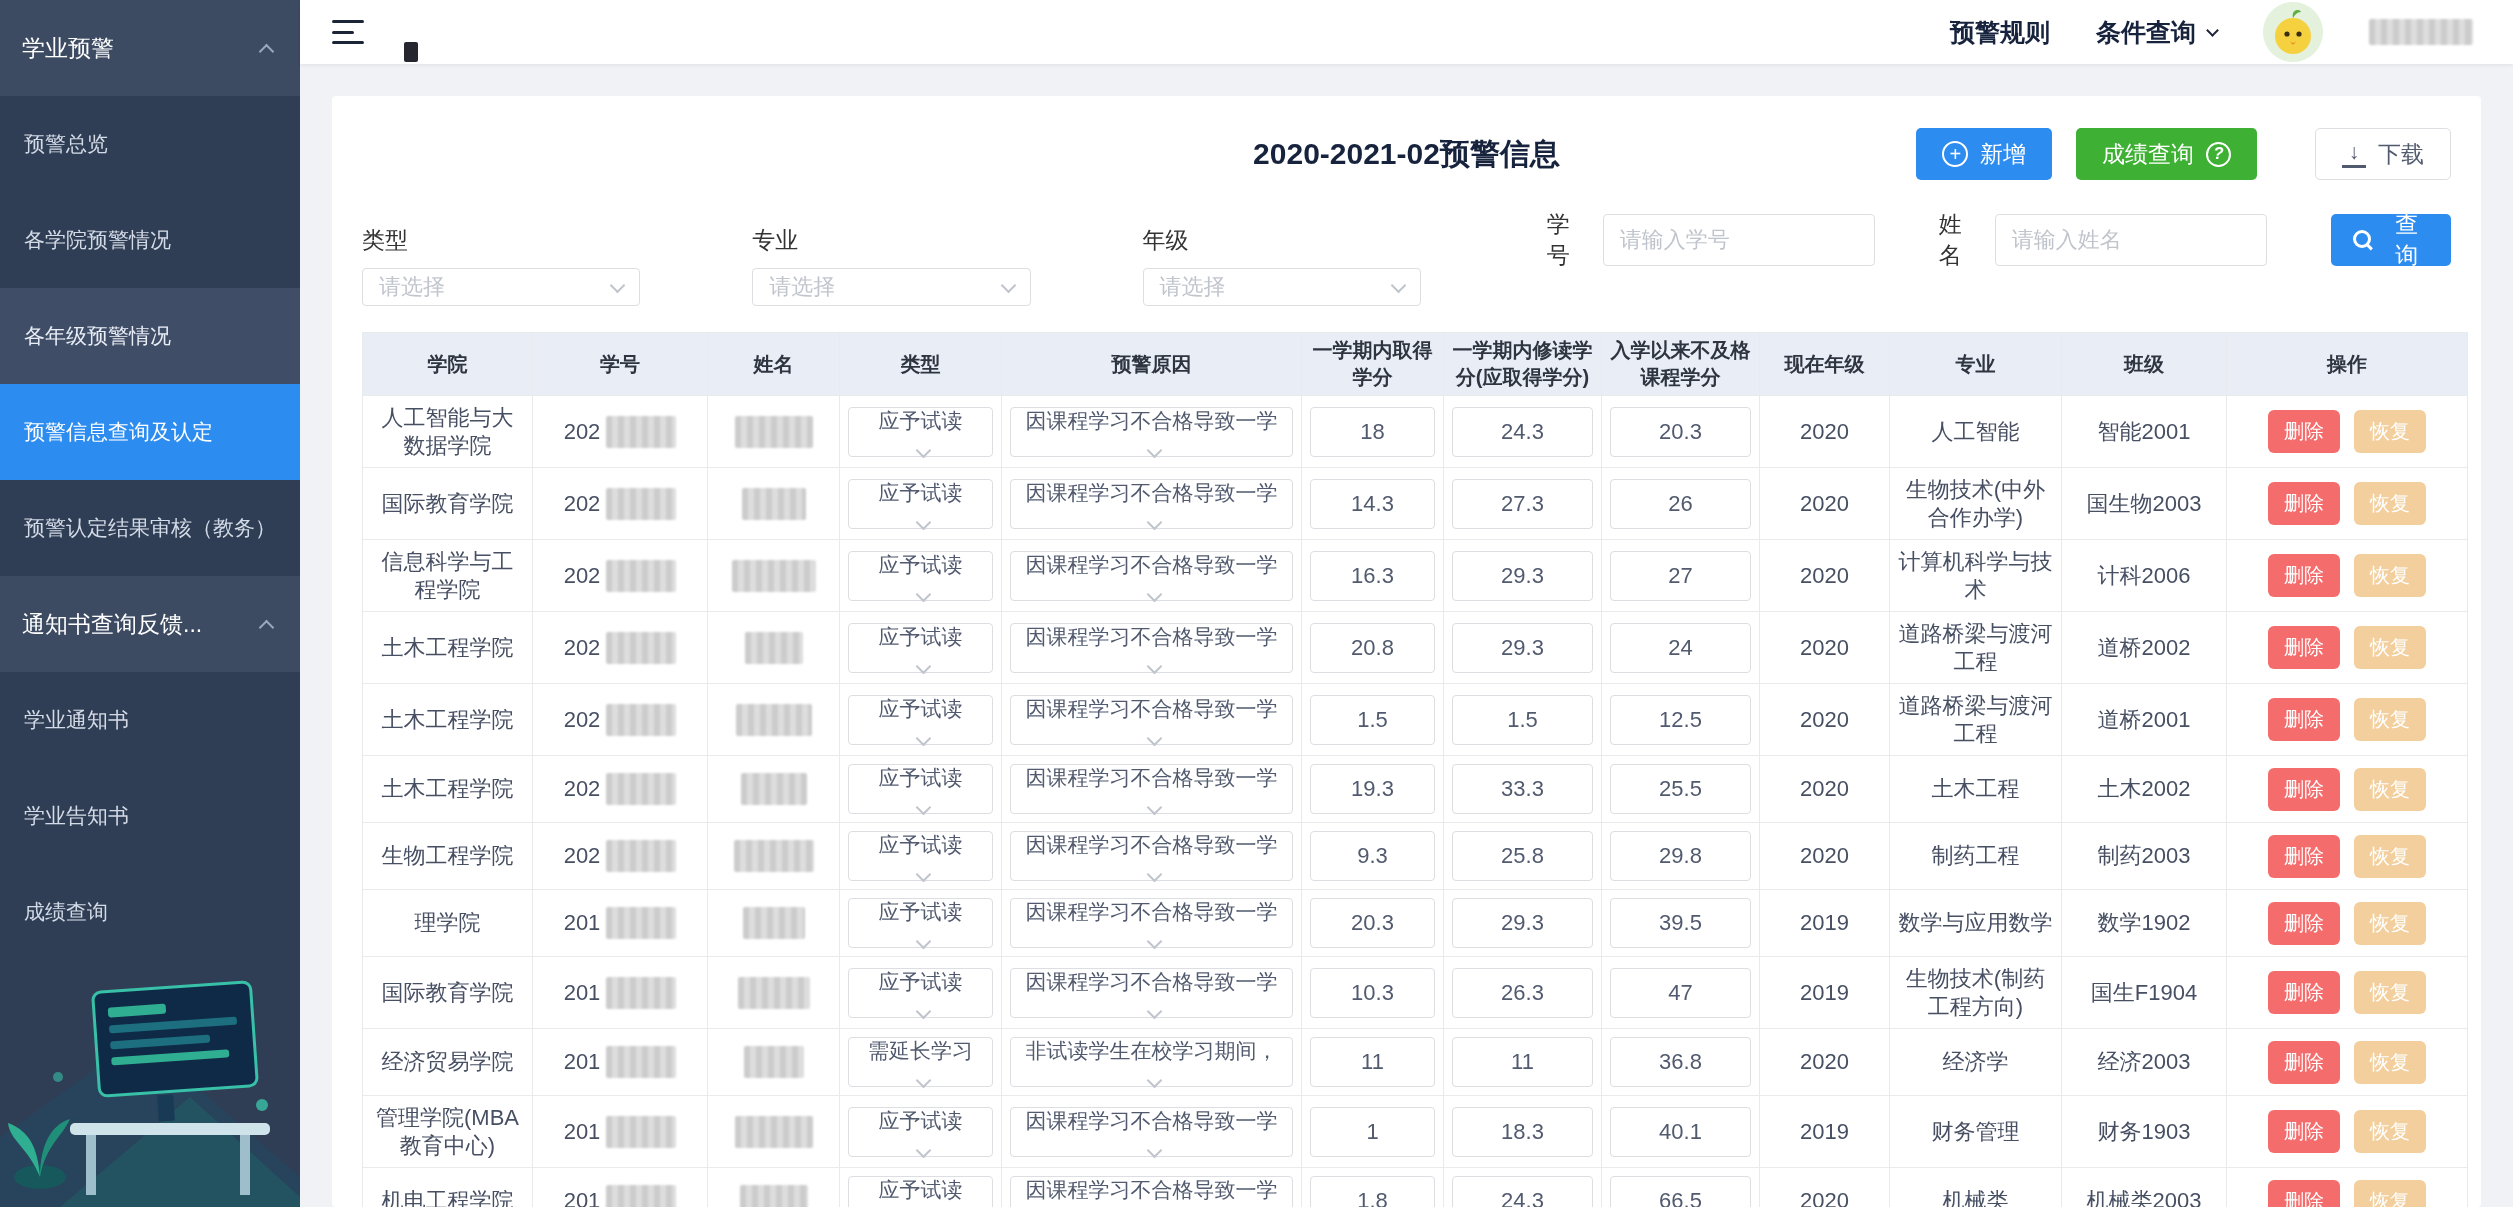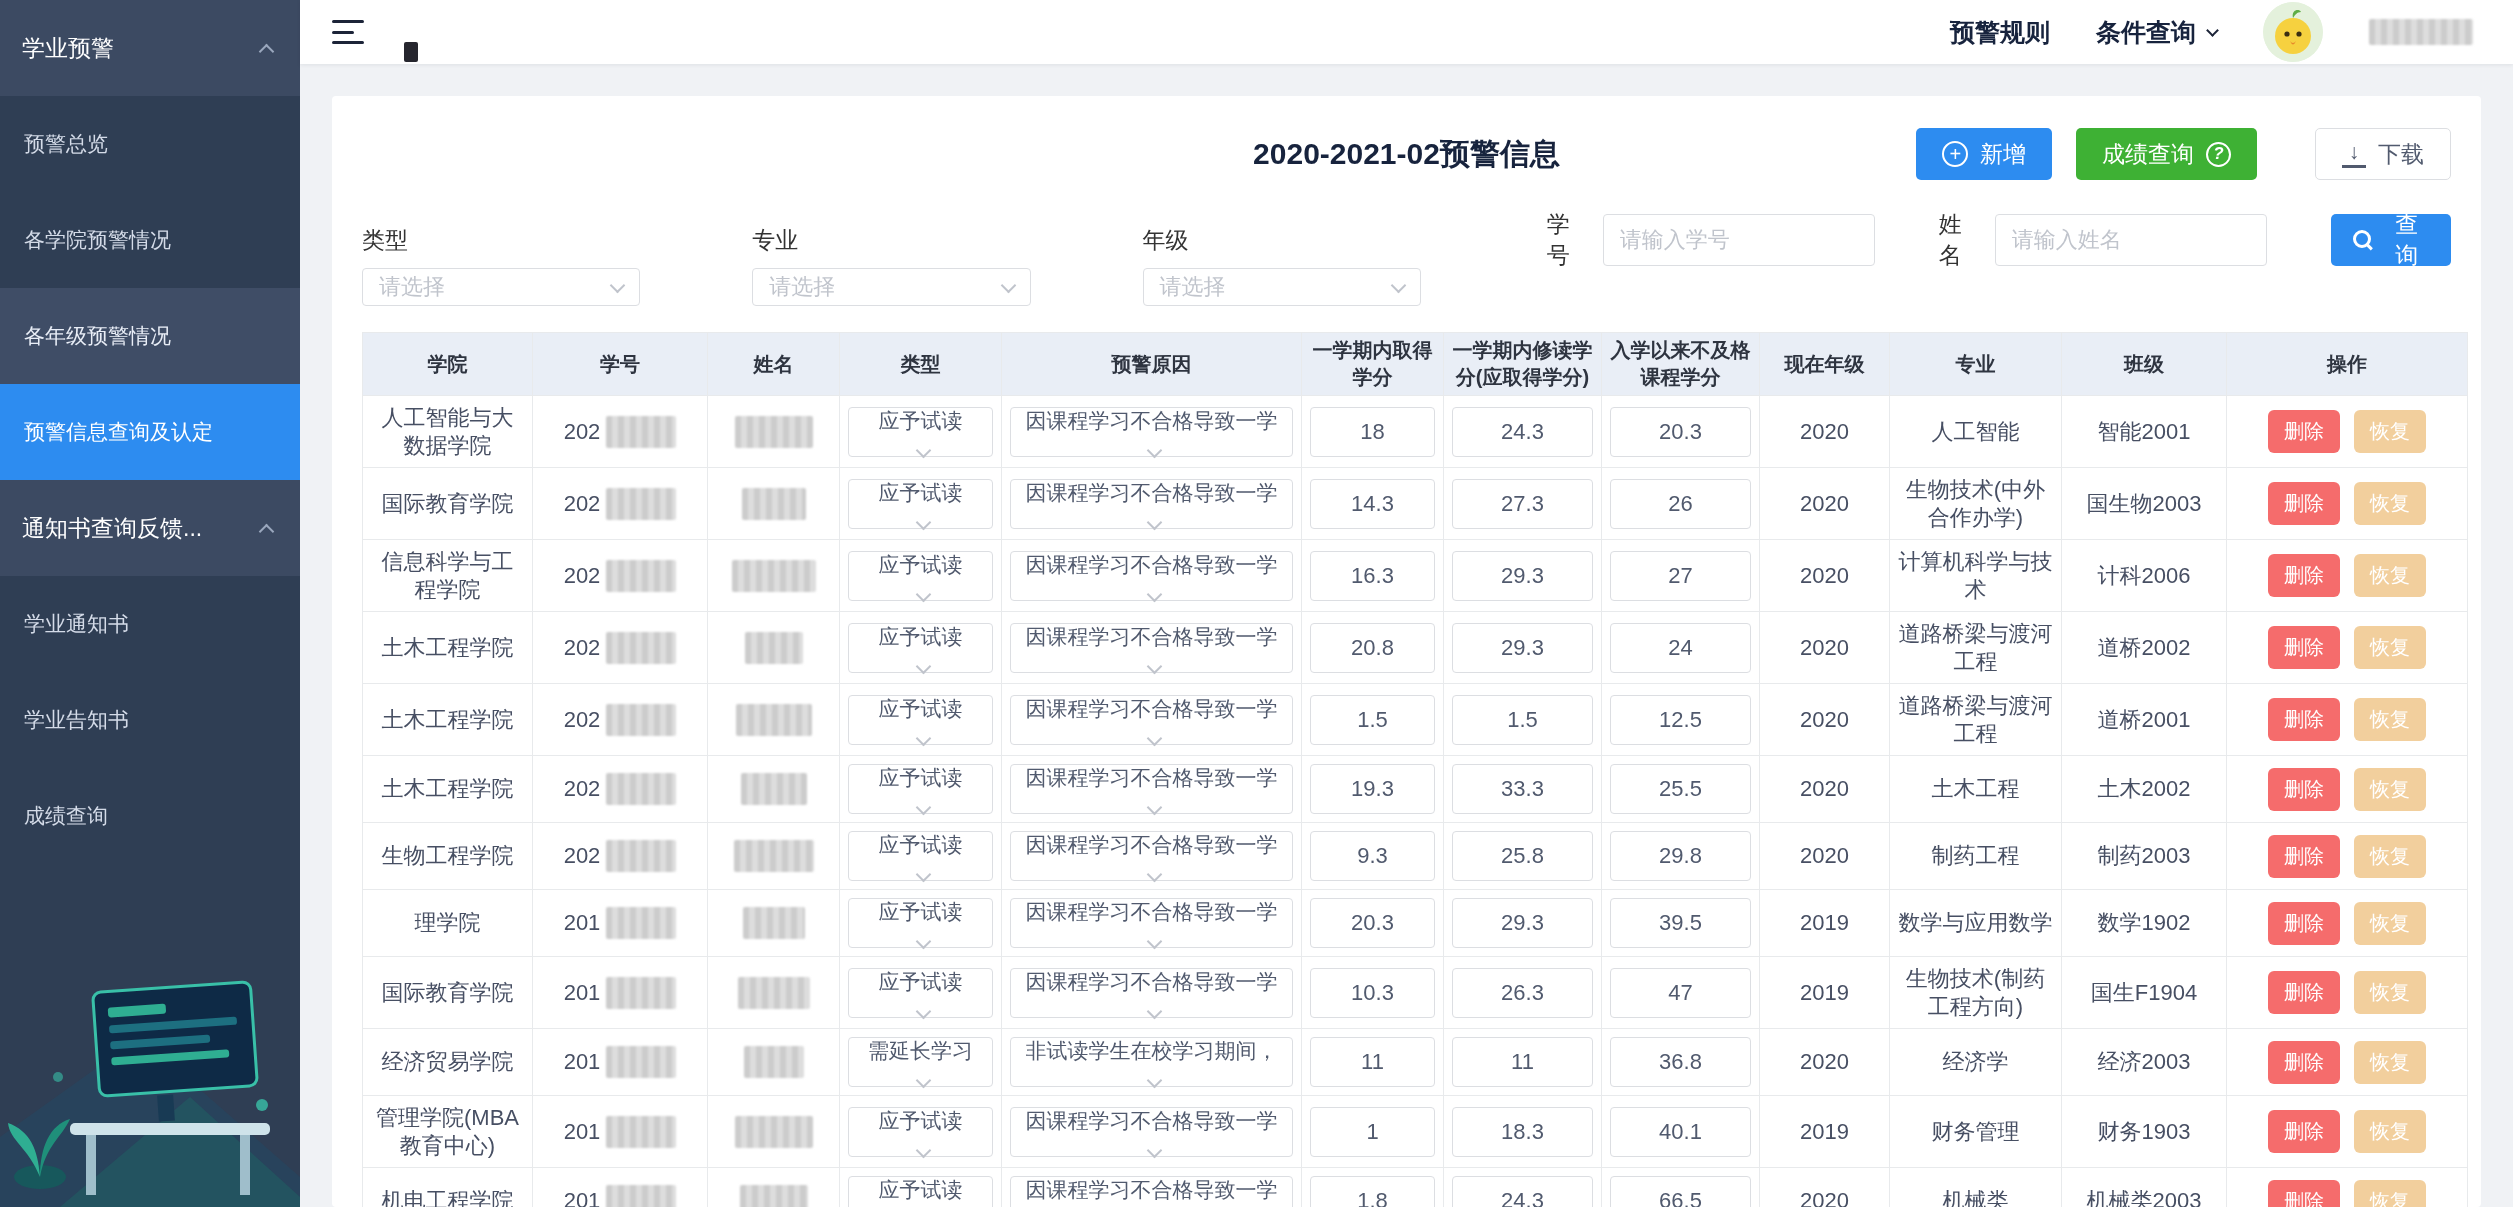--- a/index.html
+++ b/index.html
@@ -128,20 +128,23 @@
           <span>预警总览</span>
         </div>
         <div class="side-item normal">
           <span>各学院预警情况</span>
         </div>
         <div class="side-item hover">
           <span>各年级预警情况</span>
         </div>
         <div class="side-item active">
           <span>预警信息查询及认定</span>
+        </div>
+        <div class="side-item normal">
+          <span>预警认定结果审核（教务）</span>
         </div>
         <div class="group-head">
           <span>通知书查询反馈...</span>
           <i class="chev up light"></i>
         </div>
         <div class="side-item normal">
           <span>学业通知书</span>
         </div>
         <div class="side-item normal">
           <span>学业告知书</span>

